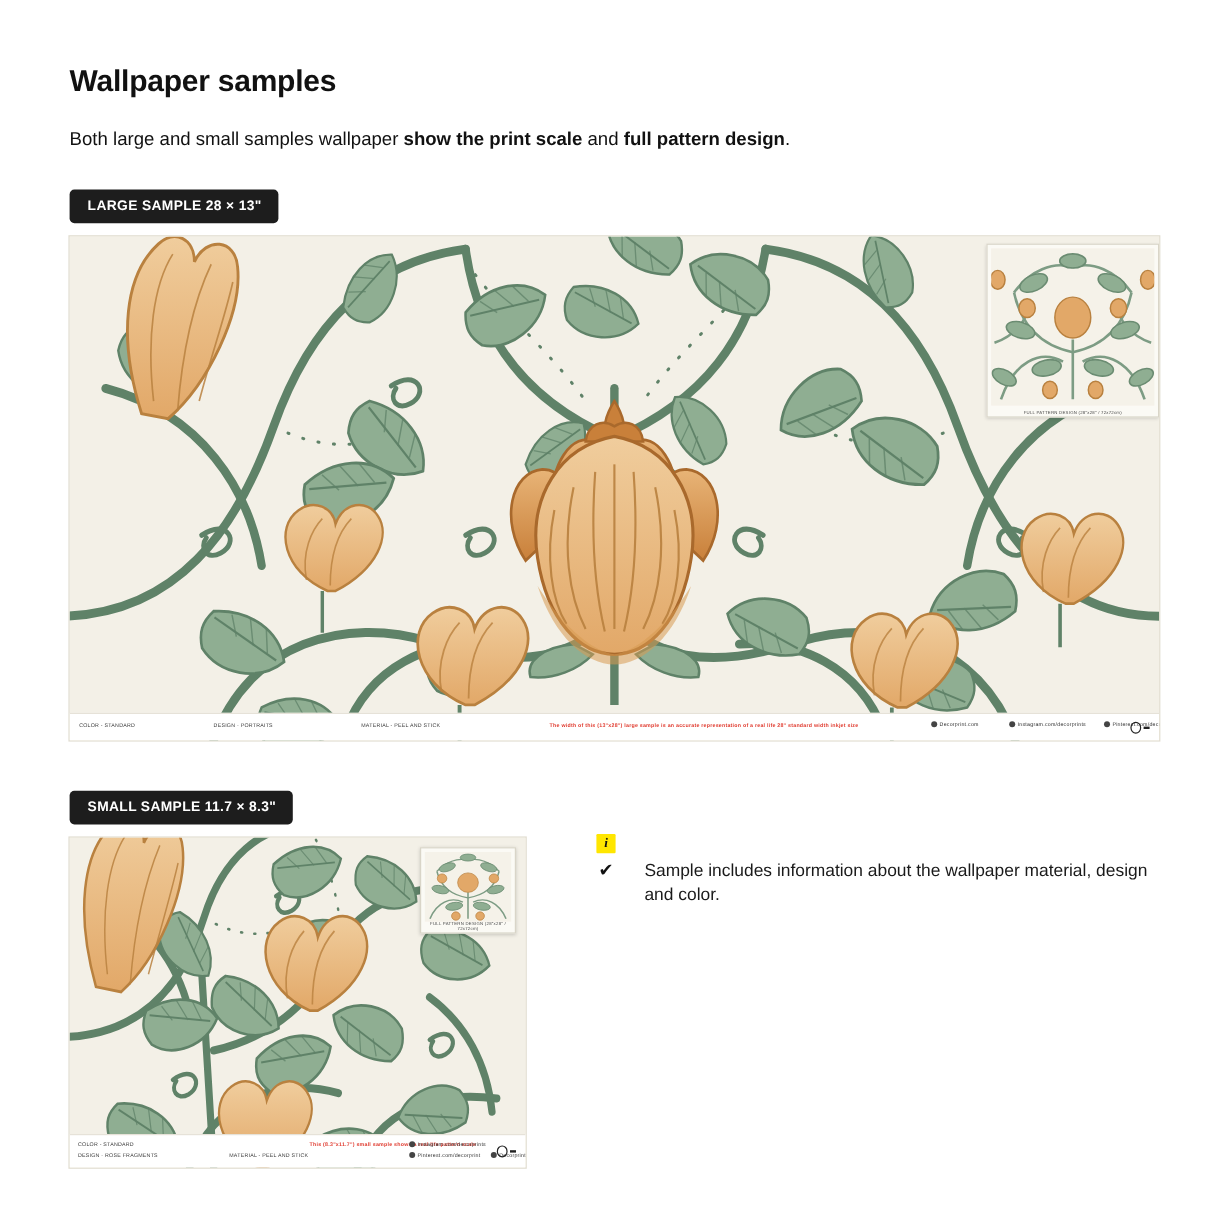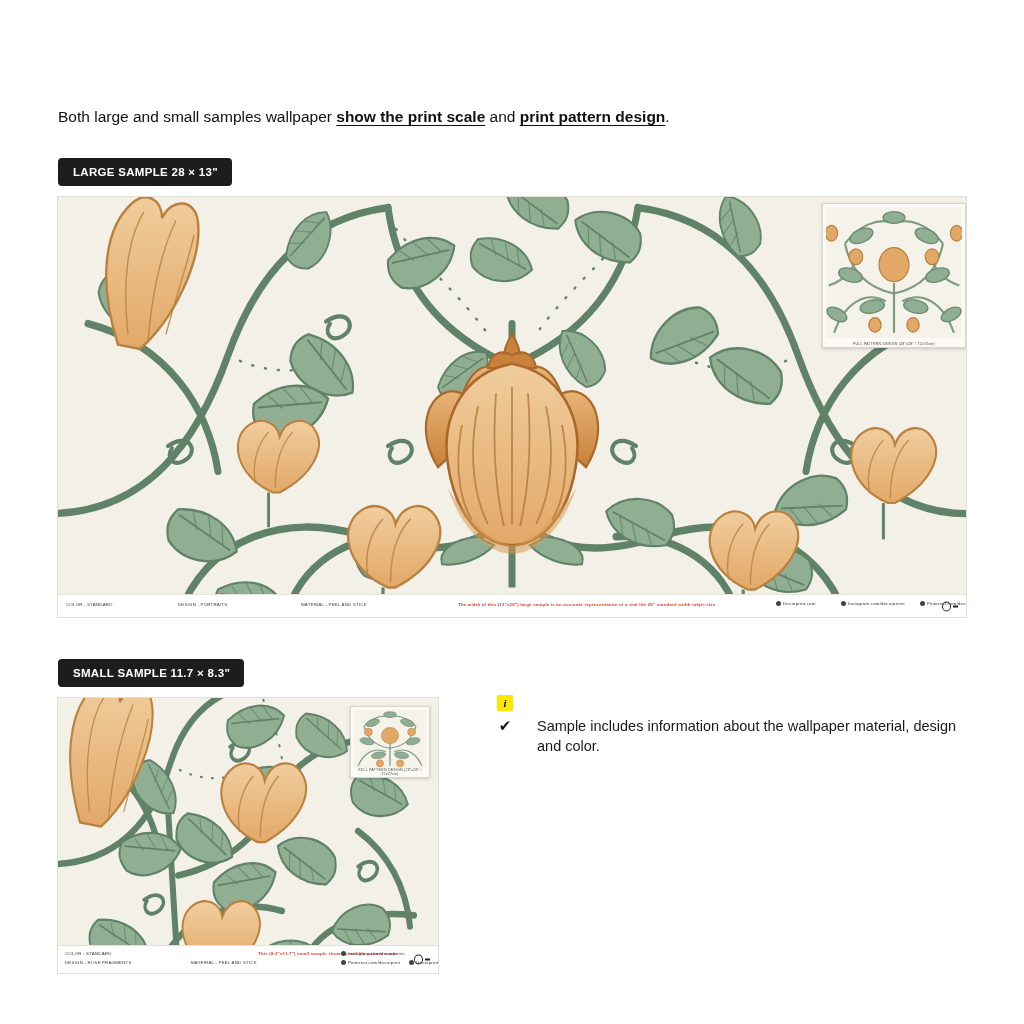--- a/index.html
+++ b/index.html
@@ -30,21 +30,20 @@
   }
   .subtitle {
     position: absolute;
     left: 58px; top: 108px;
     font-size: 15.5px;
     color: #111;
     white-space: nowrap;
   }
   .subtitle b {
     font-weight: bold;
-    text-decoration: underline;
     text-underline-offset: 3px;
   }
   .badge {
     position: absolute;
     background: #1d1d1d;
     color: #ffffff;
     font-size: 11.5px;
     font-weight: bold;
     letter-spacing: 0.3px;
     padding: 8px 14px 8px 15px;
@@ -176,23 +175,24 @@
   }
 
   
   svg.art { display: block; width: 100%; height: 100%; }
 </style>
 </head>
 <body>
 
 <div class="page">
 
+  <div class="title">Wallpaper samples</div>
 
   <div class="subtitle">
-    <span>Both large and small samples wallpaper </span><b>show the print scale</b><span> and </span><b>print pattern design</b><span>.</span>
+    <span>Both large and small samples wallpaper </span><b>show the print scale</b><span> and </span><b>full pattern design</b><span>.</span>
   </div>
 
   <div class="badge badge-large">LARGE SAMPLE 28 × 13"</div>
 
   <div class="sample sample-large">
     <div class="pattern">
       <svg class="art" viewBox="0 0 908 398" preserveAspectRatio="none">
         <defs>
           <linearGradient id="petalTan" x1="0" y1="0" x2="0" y2="1">
             <stop offset="0%" stop-color="#f0cd9d"></stop>

